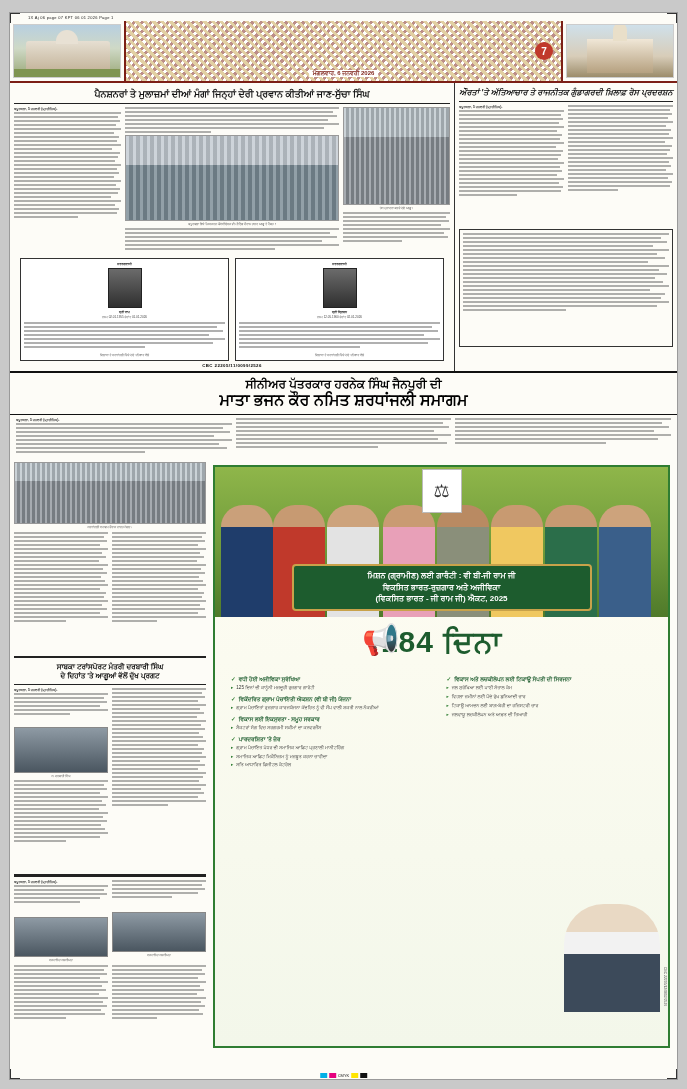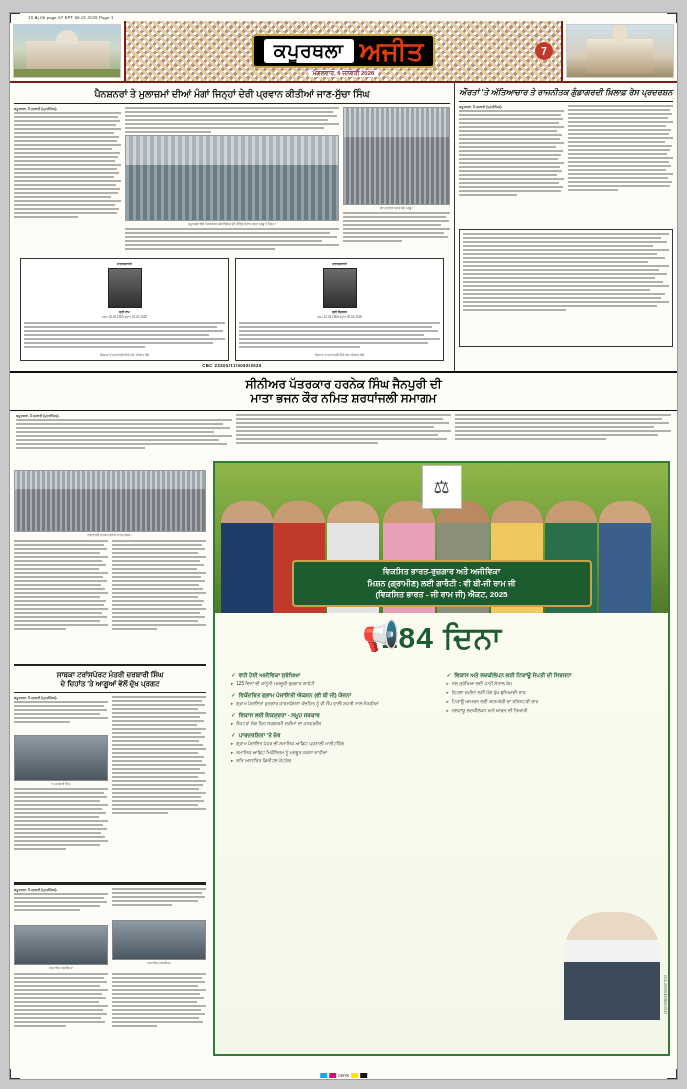--- a/index.html
+++ b/index.html
@@ -169,21 +169,21 @@
     border: 1px solid #222;
   }
   .obit .ttl { font-size: 3.2px; font-weight: 700; color: #222; }
   .cbc { text-align: center; font-size: 4.4px; font-weight: 700; letter-spacing: .4px; padding: 2px 0 3px; }
   
   .band-head {
     border-top: 2px solid #111; border-bottom: 1px solid #111;
     padding: 4px 6px 5px; text-align: center;
   }
   .band-head .l1 { font-size: 12px; font-weight: 700; }
-  .band-head .l2 { font-size: 12px; font-weight: 700; }
+  .band-head .l2 { font-size: 16px; font-weight: 700; }
   
   .ad {
     position: relative;
     margin: 3px; border: 2px solid #2f7d32;
     background: linear-gradient(180deg,#fffdf3,#f3f7ea);
     overflow: hidden;
   }
   .ad-photos {
     position: relative; height: 150px;
     background: linear-gradient(180deg,#8fb64a 0%, #6f9a3a 55%, #4f7a2a 100%);
@@ -269,24 +269,20 @@
   <div class="tiny-header">1X Aj 06 page 07 KPT                 06 01 2026                       Page 1</div>
 
   <div class="masthead" style="margin-top:8px;">
     <div class="mast-photo">
       <div class="bldg"></div>
         <div class="dome"></div>
         <div class="grass"></div>
     </div>
     <div class="mast-center">
       <div class="mast-pattern"></div>
-      <div class="mast-band">
-        <span class="mast-kapurthala">ਕਪੂਰਥਲਾ</span>
-        <span class="mast-ajit">ਅਜੀਤ</span>
-      </div>
       <div class="mast-date">ਮੰਗਲਵਾਰ, 6 ਜਨਵਰੀ 2026</div>
       <div class="mast-pageno">7</div>
     </div>
     <div class="mast-right">
       <div class="temple"></div>
         <div class="spire"></div>
     </div>
   </div>
 
   <div class="sec-top">
@@ -525,21 +521,21 @@
           <div class="fakeline" style="width:92%"></div>
         <div class="fakeline" style="width:100%"></div>
           <div class="fakeline" style="width:94%"></div>
         <div class="fakeline" style="width:70%"></div>
       </div>
     </div>
   </div>
 
   <div style="display:flex; padding:3px 4px 0;">
 
-    <div style="width:196px; padding-right:4px;margin-top:12px;">
+    <div style="width:196px; padding-right:4px;">
       <div class="photo crowd" style="height:62px;"></div>
       <div class="caption">ਸ਼ਰਧਾਂਜਲੀ ਸਮਾਗਮ ਦੌਰਾਨ ਹਾਜ਼ਰ ਸੰਗਤ।</div>
 
       <div class="cols2" style="margin-top:3px;">
         <div class="col">
           <div class="fakelines" style="height:120px;">
             <div class="fakeline" style="width:100%"></div>
               <div class="fakeline" style="width:96%"></div>
             <div class="fakeline" style="width:99%"></div>
               <div class="fakeline" style="width:92%"></div>
@@ -741,22 +737,22 @@
         <div class="farmer" style="left:6px;   background:linear-gradient(180deg,#caa07a 0 20%, #1f3d6b 20% 100%);"></div>
         <div class="farmer" style="left:58px;  background:linear-gradient(180deg,#c79a72 0 20%, #c0392b 20% 100%);"></div>
         <div class="farmer" style="left:112px; background:linear-gradient(180deg,#cda37c 0 20%, #e3e3e3 20% 100%);"></div>
         <div class="farmer" style="left:168px; background:linear-gradient(180deg,#c99b73 0 20%, #e8a0b8 20% 100%);"></div>
         <div class="farmer" style="left:222px; background:linear-gradient(180deg,#b98a62 0 20%, #8a8f7a 20% 100%);"></div>
         <div class="farmer" style="left:276px; background:linear-gradient(180deg,#c89a71 0 20%, #f0c860 20% 100%);"></div>
         <div class="farmer" style="left:330px; background:linear-gradient(180deg,#c79a72 0 20%, #2b6e4a 20% 100%);"></div>
         <div class="farmer" style="left:384px; background:linear-gradient(180deg,#cda37c 0 20%, #3a5f8a 20% 100%);"></div>
 
         <div class="ad-title-box">
+          <div>ਮਿਸ਼ਨ (ਗ੍ਰਾਮੀਣ) ਲਈ ਗਾਰੰਟੀ : ਵੀ ਬੀ-ਜੀ ਰਾਮ ਜੀ</div>
           <div>ਵਿਕਸਿਤ ਭਾਰਤ-ਰੁਜ਼ਗਾਰ ਅਤੇ ਅਜੀਵਿਕਾ</div>
-          <div>ਮਿਸ਼ਨ (ਗ੍ਰਾਮੀਣ) ਲਈ ਗਾਰੰਟੀ : ਵੀ ਬੀ-ਜੀ ਰਾਮ ਜੀ</div>
           <div>(ਵਿਕਸਿਤ ਭਾਰਤ - ਜੀ ਰਾਮ ਜੀ) ਐਕਟ, 2025</div>
         </div>
       </div>
 
       <div class="ad-125">
         <div class="megaphone">📢</div>
         <div class="num">184 ਦਿਨਾ</div>
       </div>
 
       <div class="ad-cols">

